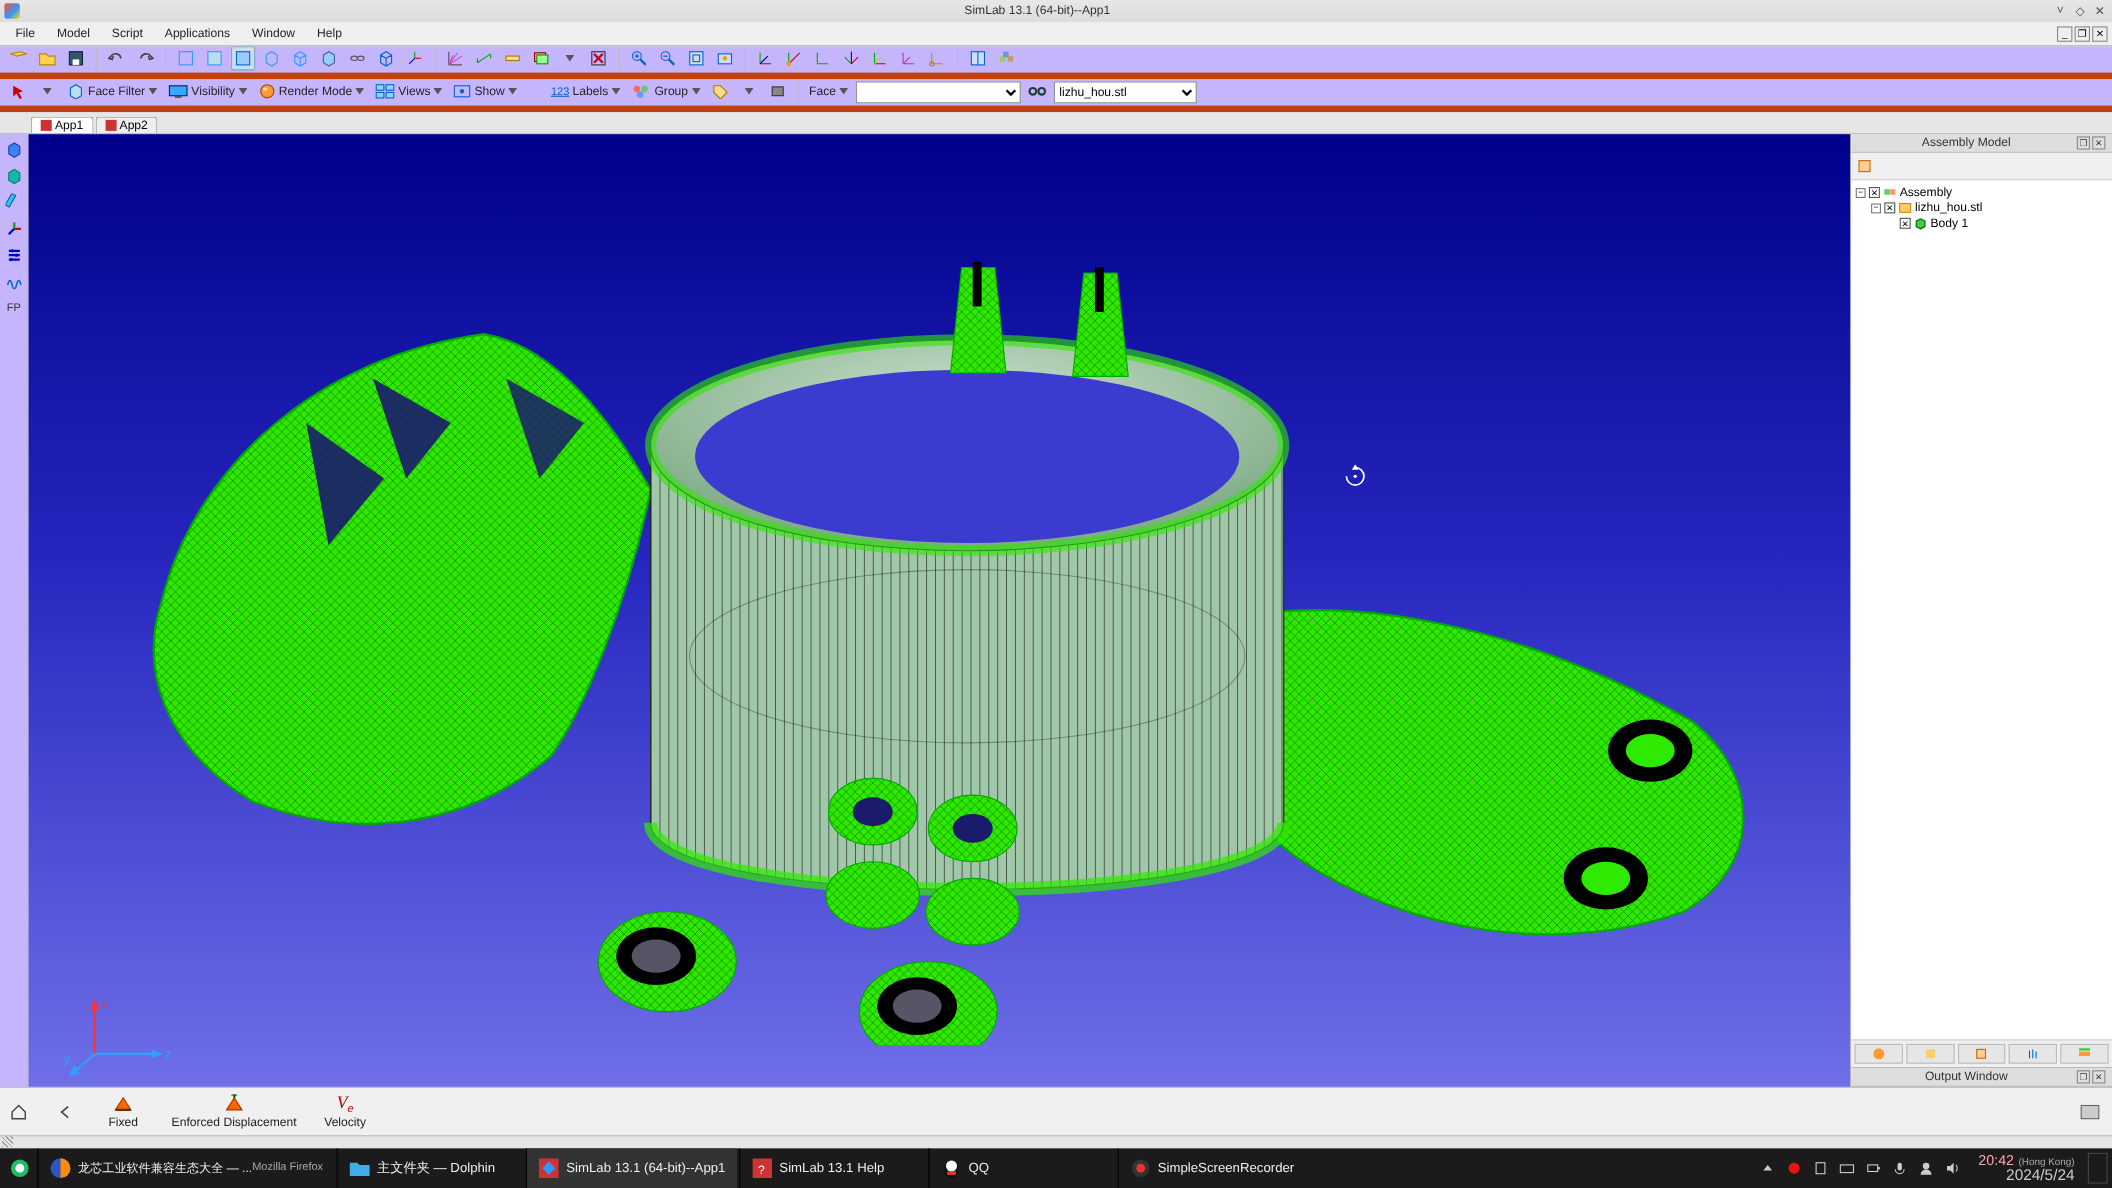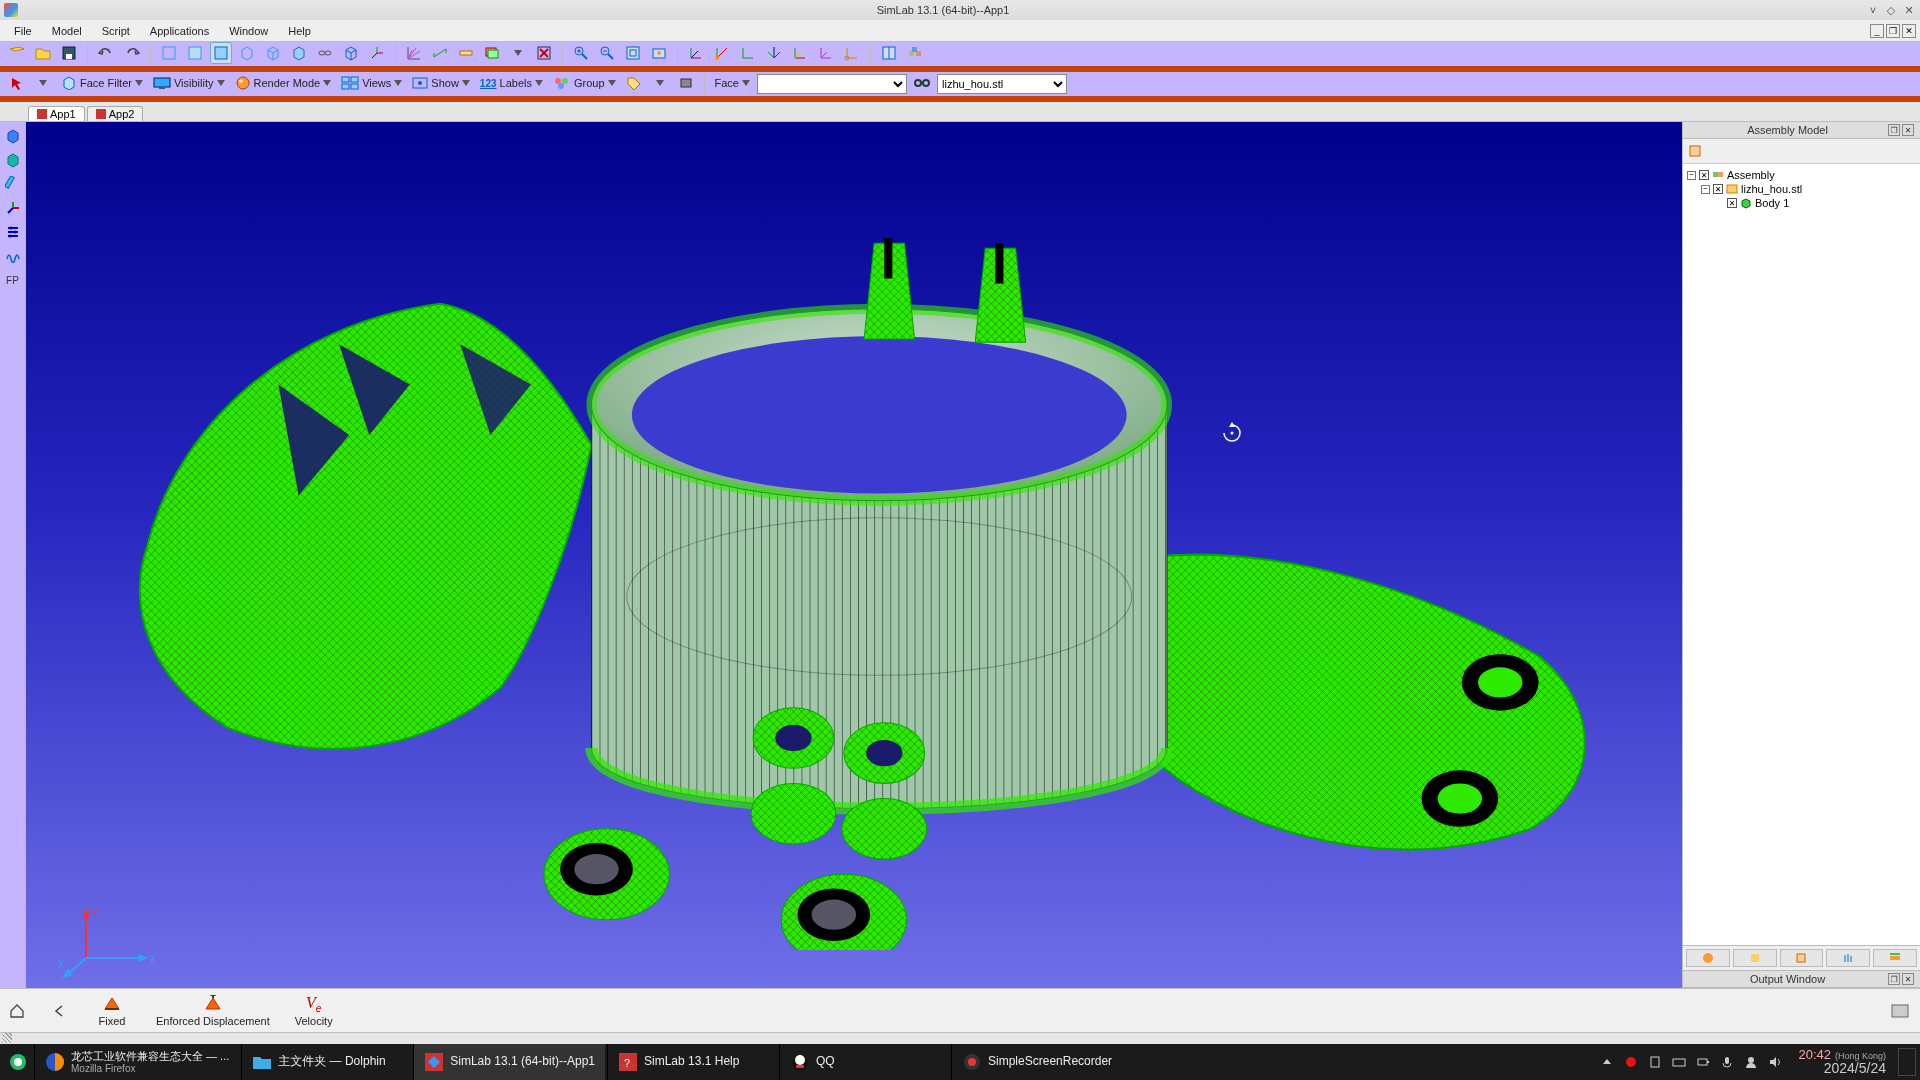--- a/index.html
+++ b/index.html
@@ -64,21 +64,21 @@
 
 .statusstrip{height:12px;background:#e6e6e6;border-top:1px solid #bdbdbd;}
 .statusstrip .grip{width:10px;height:10px;margin-left:2px;background:repeating-linear-gradient(45deg,#999 0 1px,transparent 1px 3px);}
 
 
 .taskbar{height:36px;background:#1b1b1b;display:flex;align-items:center;color:#ddd;padding:0 4px;gap:2px;}
 .taskbar .tb-start{width:28px;height:28px;display:flex;align-items:center;justify-content:center;cursor:pointer;}
 .taskbar .tb-app{display:flex;align-items:center;gap:6px;padding:0 10px;height:36px;cursor:pointer;min-width:170px;border-left:1px solid #000;}
 .taskbar .tb-app.active{background:#333;}
 .taskbar .tb-app .aicon{width:20px;height:20px;display:flex;align-items:center;justify-content:center;}
-.taskbar .tb-app .alabels{display:flex;flex-direction:column;line-height:1.1;}
+.taskbar .tb-app .alabels{display:flex;flex-direction:row;line-height:1.1;}
 .taskbar .tb-app .alabels .l1{font-size:11px;color:#eee;}
 .taskbar .tb-app .alabels .l2{font-size:10px;color:#aaa;}
 .taskbar .tb-app.single .alabels .l1{font-size:12px;}
 .taskbar .spacer{flex:1;}
 .taskbar .tray{display:flex;align-items:center;gap:10px;padding:0 8px;}
 .taskbar .tray .ticon{width:14px;height:14px;color:#ccc;cursor:pointer;}
 .taskbar .clock{display:flex;flex-direction:column;align-items:flex-end;line-height:1.05;padding:0 6px;}
 .taskbar .clock .t{font-size:13px;color:#fca5a5;}
 .taskbar .clock .tz{font-size:9px;color:#aaa;}
 .taskbar .clock .d{font-size:14px;color:#ccc;}
@@ -381,21 +381,21 @@
         <rect x="1" y="2" width="14" height="10" fill="none" stroke="#06c"></rect>
         <circle cx="8" cy="7" r="2" fill="#06c"></circle>
       </svg>
     <span>Show</span>
     <svg class="dd" width="8" height="6">
         <polygon points="0,0 8,0 4,6" fill="#555"></polygon>
       </svg>
   </div>
 
   <div class="tlbl">
-    <span style="font-weight:bold;color:#06c;font-size:10px;text-decoration:underline;">123</span>
+    <span style="font-weight:normal;color:#06c;font-size:10px;text-decoration:underline;margin-left:21px;">123</span>
     <span>Labels</span>
     <svg class="dd" width="8" height="6">
         <polygon points="0,0 8,0 4,6" fill="#555"></polygon>
       </svg>
   </div>
 
   <div class="tlbl">
     <svg width="18" height="14">
         <circle cx="5" cy="5" r="3" fill="#f66"></circle>
         <circle cx="12" cy="5" r="3" fill="#6c6"></circle>

